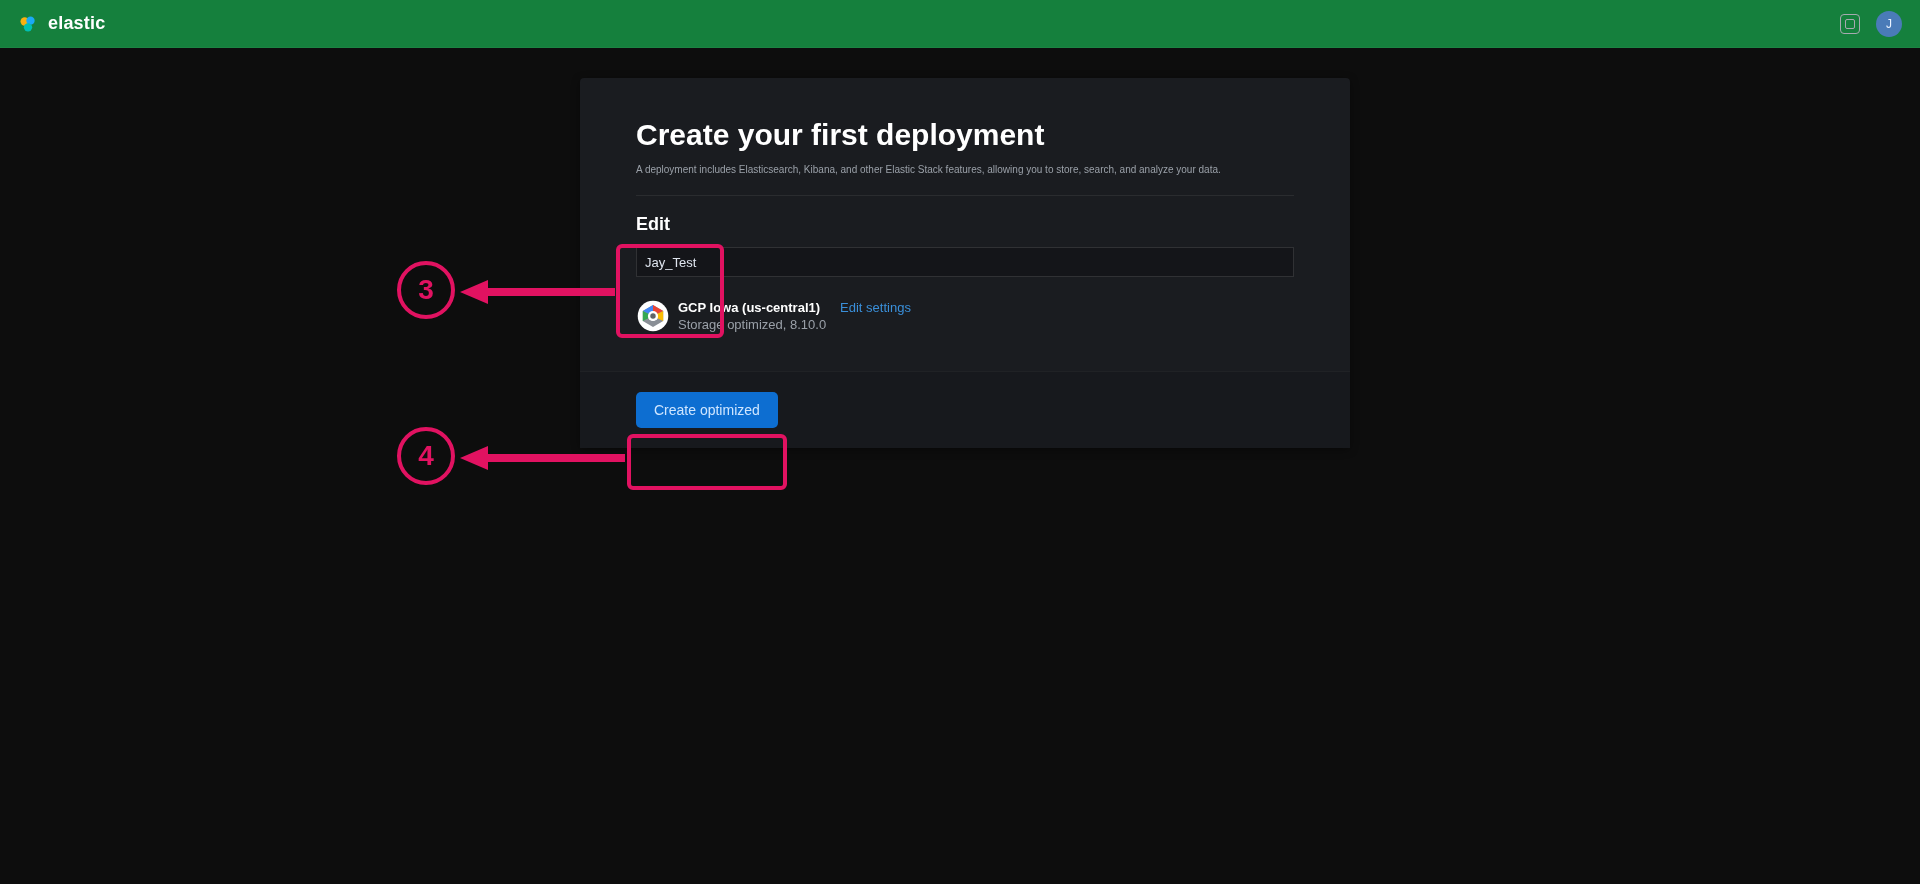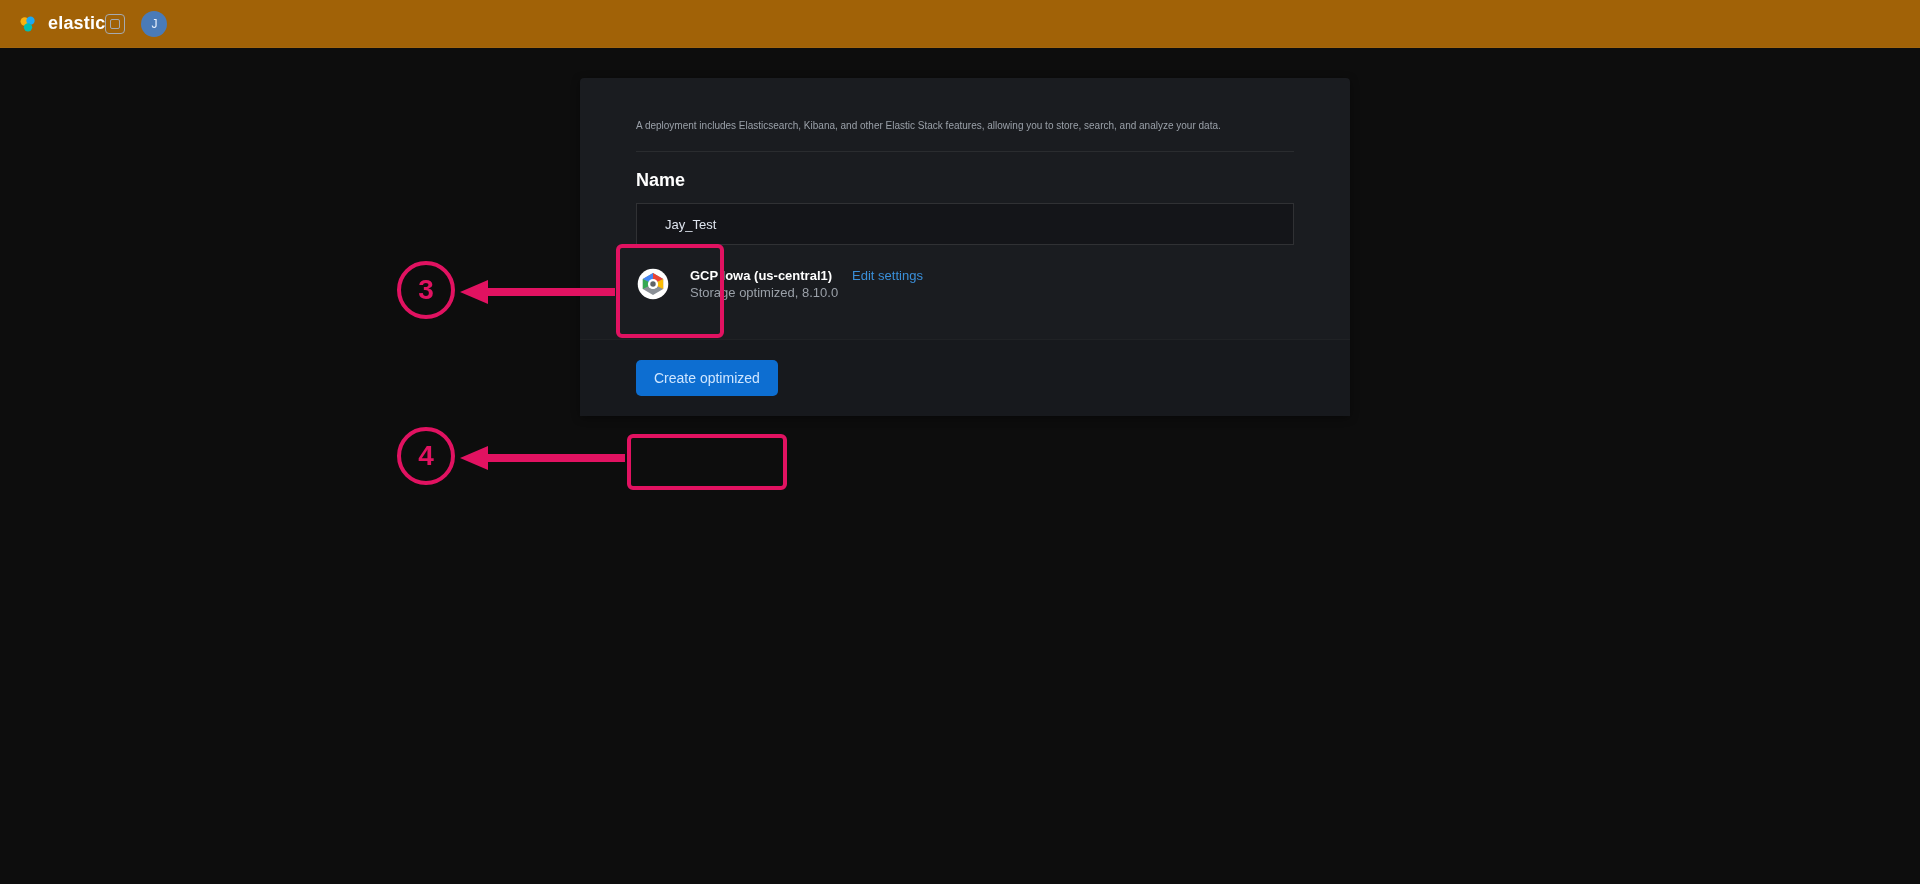--- a/index.html
+++ b/index.html
@@ -11,24 +11,24 @@
       background: #0d0d0d;
       font-family: -apple-system, BlinkMacSystemFont, "Segoe UI", Helvetica, Arial, sans-serif;
       color: #dfe5ef;
       width: 1920px;
       height: 884px;
       overflow: hidden;
       position: relative;
     }
     .header {
       height: 48px;
-      background: #a16207;
-      display: flex;
-      align-items: center;
-      justify-content: flex-start;
+      background: #15803d;
+      display: flex;
+      align-items: center;
+      justify-content: space-between;
       padding: 0 18px;
       border-bottom: 1px solid rgba(255,255,255,0.03);
     }
     .header-left {
       display: flex;
       align-items: center;
       gap: 10px;
     }
     .logo-cluster {
       width: 20px;
@@ -106,33 +106,33 @@
     }
     .field-label {
       font-size: 18px;
       font-weight: 700;
       color: #ffffff;
       margin-bottom: 12px;
       display: inline-block;
     }
     .text-input {
       width: 100%;
-      height: 42px;
+      height: 30px;
       background: #141519;
       border: 1px solid rgba(255,255,255,0.12);
       border-radius: 0;
-      padding: 0 28px;
+      padding: 0 8px;
       font-size: 13px;
       color: #dfe5ef;
       outline: none;
     }
     .settings-row {
       display: flex;
       align-items: center;
-      gap: 20px;
+      gap: 8px;
       margin-top: 22px;
       margin-bottom: 10px;
       justify-content: space-between;
     }
     .provider-icon {
       width: 34px;
       height: 34px;
       flex-shrink:0;
     }
     .settings-text {
@@ -231,24 +231,25 @@
     <span class="brand">elastic</span>
   </div>
   <div class="header-right">
     <span class="help-icon"></span>
     <span class="avatar">J</span>
   </div>
 </div>
 
 <div class="panel">
   <div class="panel-body">
+    <h1 class="title">Create your first deployment</h1>
     <p class="subtitle">A deployment includes Elasticsearch, Kibana, and other Elastic Stack features, allowing you to store, search, and analyze your data.</p>
 
     <div class="field-block">
-      <span class="field-label">Name</span>
+      <span class="field-label">Edit</span>
       <input class="text-input" type="text" value="Jay_Test" style="">
     </div>
 
     <div class="settings-row">
       <span class="provider-icon">
         <svg viewBox="0 0 40 40" width="34" height="34">
           <circle cx="20" cy="20" r="18" fill="#ffffff"></circle>
           <polygon points="20,7 32,14 32,26 20,33 8,26 8,14" fill="#8a8f96"></polygon>
           <circle cx="20" cy="20" r="6" fill="#ffffff"></circle>
           <polygon points="20,7 32,14 20,20" fill="#ea4335"></polygon>

